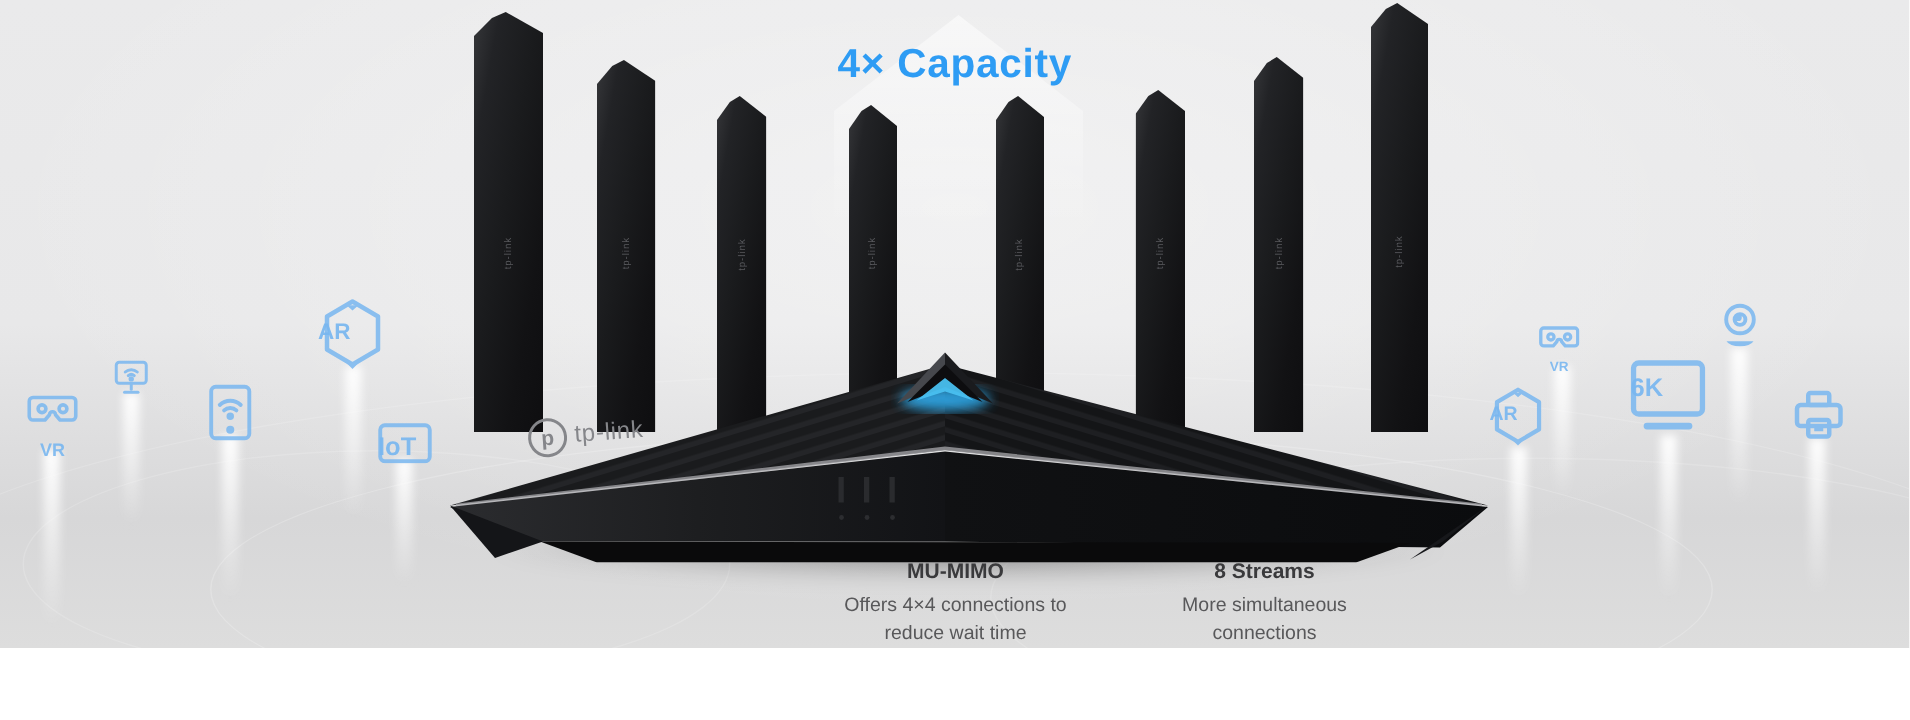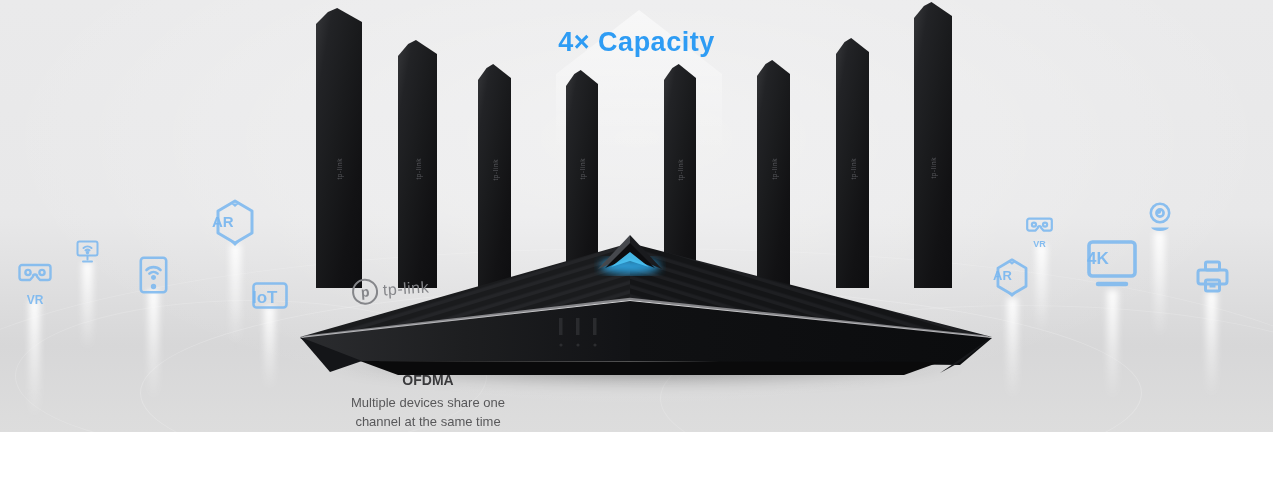--- a/index.html
+++ b/index.html
@@ -159,21 +159,21 @@
       <path d="M19 44 L23 48 L27 44" fill="#79b7f0" stroke="none"></path>
     </svg>
     <span class="inlbl" style="top:13px; font-size:13px;">AR</span>
   </div>
 
   <div class="dev" style="left:1087px; top:240px; width:50px;">
     <svg width="50" height="48" viewBox="0 0 50 48" fill="none" stroke="#79b7f0" stroke-width="3.6" stroke-linecap="round">
       <rect x="2" y="2" width="46" height="34" rx="3.5"></rect>
       <path d="M11 44 h28" stroke-width="4.5"></path>
     </svg>
-    <span class="inlbl" style="top:9px; font-size:17px;">4K</span>
+    <span class="inlbl" style="top:9px; font-size:17px;">6K</span>
   </div>
 
   <div class="dev" style="left:1146px; top:202px;">
     <svg width="28" height="31" viewBox="0 0 28 31" fill="none" stroke="#79b7f0" stroke-width="2.6" stroke-linecap="round">
       <circle cx="14" cy="11" r="9.2"></circle>
       <circle cx="14" cy="11" r="3.6"></circle>
       <circle cx="12.8" cy="9.6" r="1.1" fill="#79b7f0"></circle>
       <path d="M5 25.5 a9.5 5 0 0 0 18 0" fill="#79b7f0" stroke="none"></path>
     </svg>
   </div>
@@ -263,18 +263,22 @@
     <polygon points="311,42 330,27 349,42 330,36" fill="#49c0f0" opacity=".95"></polygon>
   </svg>
 
   <div class="tplogo">
     <span class="mark">p</span>
     <span class="brand-text">tp-link</span>
   </div>
 
   <div class="router-shadow"></div>
 
-  <div class="feature" style="left:323px; top:372px;">
-    <div class="f-title">OFDMA</div>
-    <div class="f-desc">Multiple devices share one channel at the same time</div>
+  <div class="feature" style="left:532px; top:372px;">
+    <div class="f-title">MU-MIMO</div>
+    <div class="f-desc">Offers 4×4 connections to reduce wait time</div>
+  </div>
+  <div class="feature" style="left:738px; top:372px;">
+    <div class="f-title">8 Streams</div>
+    <div class="f-desc" style="width:150px;">More simultaneous connections</div>
   </div>
 
 </div>
 
 </body></html>

